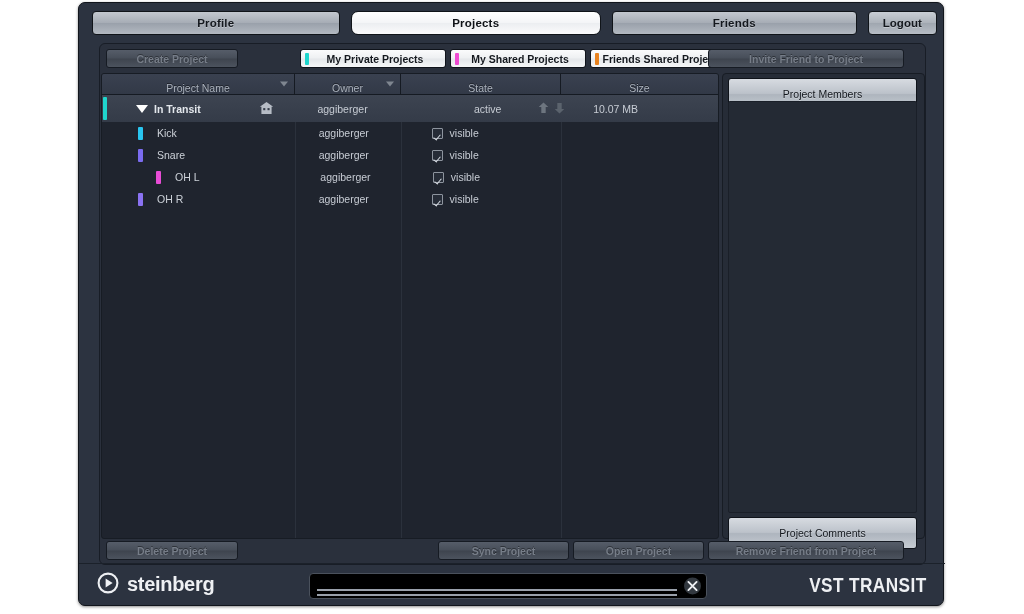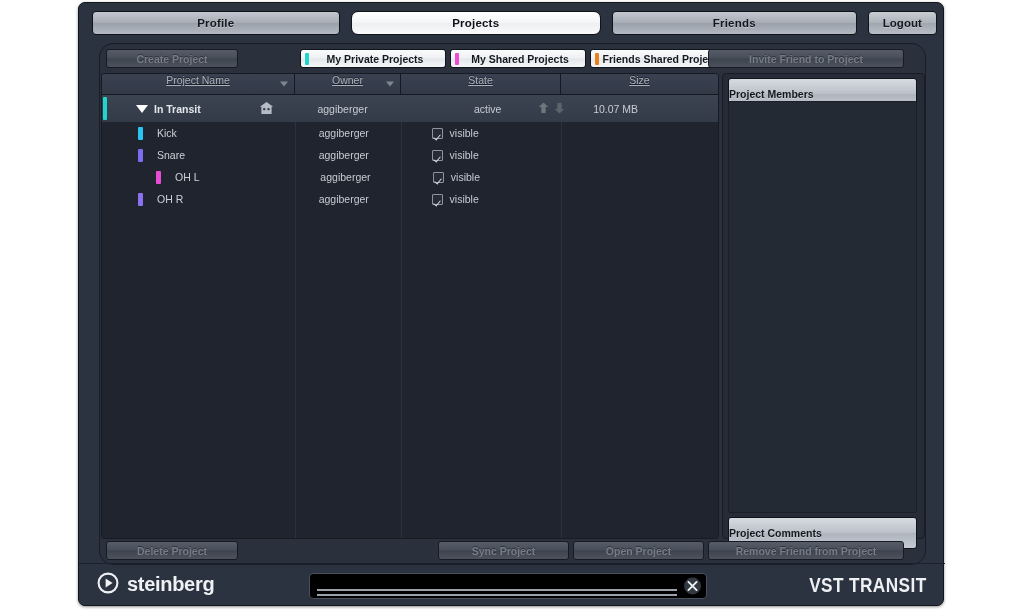--- a/index.html
+++ b/index.html
@@ -65,21 +65,21 @@
     cursor: pointer;
   }
 
   
   #main-panel {
     position: absolute;
     left: 20px; top: 40px;
     width: 827px; height: 522px;
     background: #2a303c;
     border: 1px solid #181d26;
-    border-radius: 14px;
+    border-radius: 6px;
   }
 
   
   #toolbar {
     position: absolute;
     left: 0; top: 0;
     width: 827px; height: 29px;
   }
   .dark-btn {
     position: absolute;
@@ -132,26 +132,25 @@
     overflow: hidden;
   }
   #table-header {
     display: flex;
     height: 21px;
     background: linear-gradient(to bottom, #3a4150 0%, #323947 100%);
     border-bottom: 1px solid #151a22;
   }
   .th {
     position: relative;
-    display: flex; align-items: flex-start; justify-content: center;
+    display: flex; align-items: flex-end; justify-content: center;
     font-size: 10.5px;
     color: #aab1bc;
     border-right: 1px solid #151a22;
     text-shadow: 0 -1px 0 rgba(0,0,0,.5);
-    text-decoration: underline;
   }
   .th .sort-caret {
     position: absolute; right: 6px; top: 50%;
     transform: translateY(-50%);
     width: 0; height: 0;
     border-left: 4.5px solid transparent;
     border-right: 4.5px solid transparent;
     border-top: 5px solid #7f8690;
     cursor: pointer;
   }
@@ -239,22 +238,22 @@
     width: 203px; height: 466px;
     background: #262c37;
     border: 1px solid #171c24;
     border-radius: 4px;
   }
   .panel-btn {
     position: absolute;
     left: 5px; width: 189px; height: 32px;
     border-radius: 3px;
     border: 1px solid #0f131a;
-    display: flex; align-items: center; 
-    font-size: 10.5px; font-weight: bold;
+    display: flex; align-items: center; justify-content: center;
+    font-size: 10.5px; font-weight: normal;
     color: #14181e;
     background: linear-gradient(to bottom, #d7dbe1 0%, #bcc2ca 48%, #aeb5be 52%, #c6ccd3 100%);
     text-shadow: 0 1px 0 rgba(255,255,255,.33);
     cursor: pointer;
   }
   #project-members-button  { top: 4px; }
   #project-comments-button { top: 443px; }
   #members-list {
     position: absolute;
     left: 5px; top: 27px;

